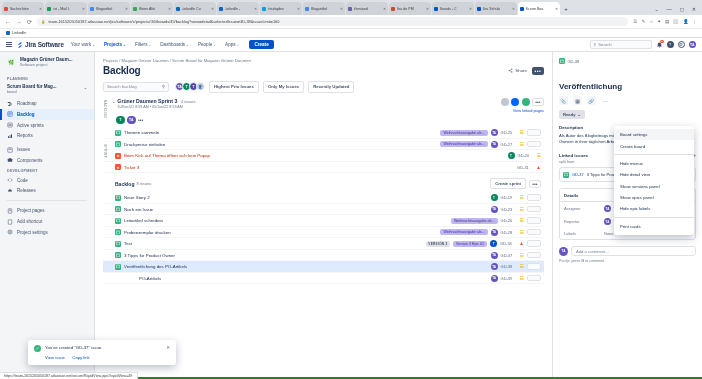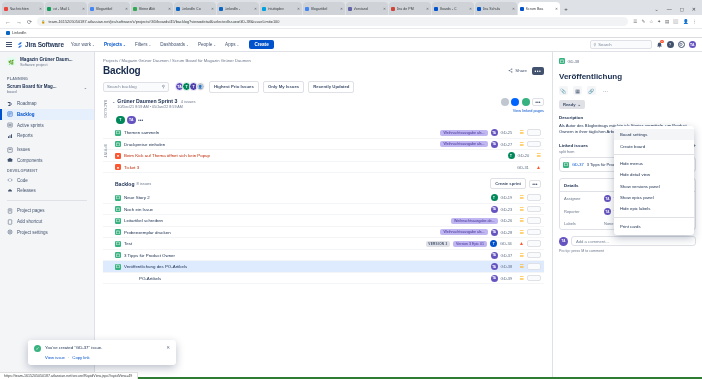--- a/index.html
+++ b/index.html
@@ -198,21 +198,21 @@
   .create-sprint { border:1px solid #dfe1e6; background:#fff; border-radius:2px;
     padding:2px 4px; font-size:4.2px; color:#42526e; font-weight:600; }
 
   .sub-row { padding-left:36px; }
 
   
   .detail { width:150px; flex:0 0 150px; border-left:1px solid #dfe1e6;
     padding:6px 6px 0 6px; background:#fff; position:relative; overflow:hidden; }
   .d-key { display:flex; align-items:center; gap:2.5px; }
   .d-key .k { font-size:4px; color:#5e6c84; }
-  .d-title { font-size:8px; font-weight:600; color:#172b4d; margin-top:8px;
+  .d-title { font-size:8px; font-weight:600; color:#172b4d; margin-top:18px;
     line-height:1.15; white-space:nowrap; overflow:hidden; }
   .d-actions { display:flex; align-items:center; gap:5px; margin-top:5px; }
   .d-act { width:9px; height:9px; border-radius:2px; background:#f4f5f7;
     display:flex; align-items:center; justify-content:center; font-size:5px; color:#42526e; }
   .d-status { margin-top:5px; display:inline-flex; align-items:center; gap:2px;
     background:#dfe1e6; border-radius:2px; padding:2px 4px; font-size:4.2px;
     color:#42526e; font-weight:600; }
   .d-sec-h { font-size:4.4px; font-weight:700; color:#172b4d; margin-top:6px; }
   .d-desc { font-size:4.2px; color:#172b4d; line-height:1.5; margin-top:2.5px; }
   .d-link-head { display:flex; align-items:center; margin-top:7px; }

